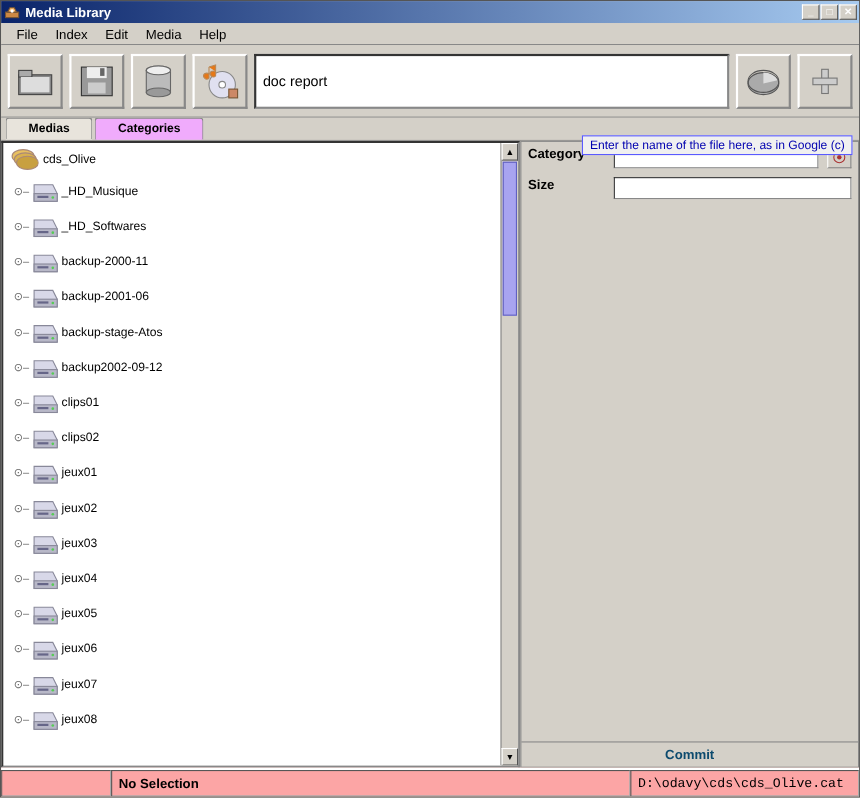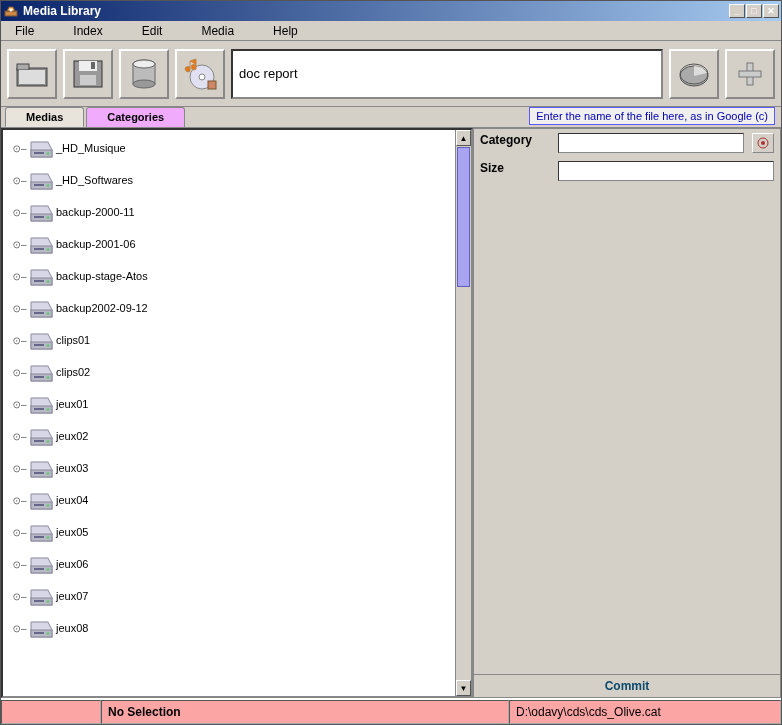--- a/index.html
+++ b/index.html
@@ -38,21 +38,20 @@
   font-size: 9px; font-weight: bold;
   font-family: Arial;
 }
 .menubar {
   background: #d4d0c8;
   height: 20px;
   display: flex;
   align-items: center;
   padding: 0 6px;
   border-bottom: 1px solid #888;
-  gap: 23px;
 }
 .menu-item { padding: 2px 8px; cursor: pointer; font-size: 12px; }
 .toolbar {
   background: #d4d0c8;
   height: 66px;
   display: flex;
   align-items: center;
   padding: 6px;
   gap: 6px;
   border-bottom: 1px solid #888;
@@ -91,21 +90,21 @@
   cursor: pointer;
   font-weight: bold;
   font-size: 11px;
   margin-right: 2px;
 }
 .tab.active { background: #e8e4dc; border-bottom: 1px solid #e8e4dc; position: relative; z-index: 2;}
 .tab.inactive { background: #f0abfc; }
 .tooltip-box {
   position: absolute;
   right: 6px;
-  top: 0;
+  top: 16px;
   background: #f0f0f0;
   border: 1px solid #5a5aff;
   color: #0000b0;
   padding: 2px 6px;
   font-size: 11px;
 }
 .main {
   flex: 1;
   display: flex;
   background: #d4d0c8;
@@ -212,21 +211,21 @@
 .status-cell {
   border: 1px inset #aaa;
   padding: 4px 6px;
   font-size: 12px;
   display: flex;
   align-items: center;
   font-weight: bold;
 }
 .status-cell:nth-child(1){ width: 100px; }
 .status-cell:nth-child(2){ flex: 1; }
-.status-cell:nth-child(3){ width: 272px; font-weight: normal;}
+.status-cell:nth-child(3){ width: 208px; font-weight: normal; font-family: Liberation Mono, monospace;}
 svg { display: block; }
 </style>
 </head>
 <body>
 
 <div class="titlebar">
   <div class="titlebar-icon">
     <svg width="14" height="14" viewBox="0 0 14 14">
       <rect x="1" y="7" width="12" height="5" fill="#c84" stroke="#753"></rect>
       <path d="M3 7 L5 3 L9 3 L11 7 Z" fill="#fb6" stroke="#753"></path>
@@ -299,20 +298,28 @@
 
 <div class="tabs">
   <div class="tab active">Medias</div>
   <div class="tab inactive">Categories</div>
   <div class="tooltip-box">Enter the name of the file here, as in Google (c)</div>
 </div>
 
 <div class="main">
   <div class="tree-pane">
     <div class="tree-content">
+      <div class="tree-root">
+        <svg width="26" height="22" viewBox="0 0 26 22">
+          <ellipse cx="12" cy="8" rx="10" ry="6" fill="#e8c060" stroke="#a87"></ellipse>
+          <ellipse cx="14" cy="11" rx="10" ry="6" fill="#d8b050" stroke="#a87"></ellipse>
+          <ellipse cx="16" cy="14" rx="10" ry="6" fill="#c8a040" stroke="#a87"></ellipse>
+        </svg>
+        <span>cds_Olive</span>
+      </div>
       <div id="tree-nodes">
           <div class="tree-node">
     <span class="expand-handle">⊙–</span>
     <span class="node-icon">
               <svg width="26" height="22" viewBox="0 0 26 22">
   <path d="M3 4 L20 4 L24 12 L24 19 L3 19 Z" fill="#d8d8e8" stroke="#889"></path>
   <rect x="3" y="12" width="21" height="7" fill="#b8b8c8" stroke="#889"></rect>
   <rect x="6" y="14" width="10" height="2" fill="#668"></rect>
   <circle cx="20" cy="15.5" r="1.2" fill="#5c5"></circle>
 </svg>

